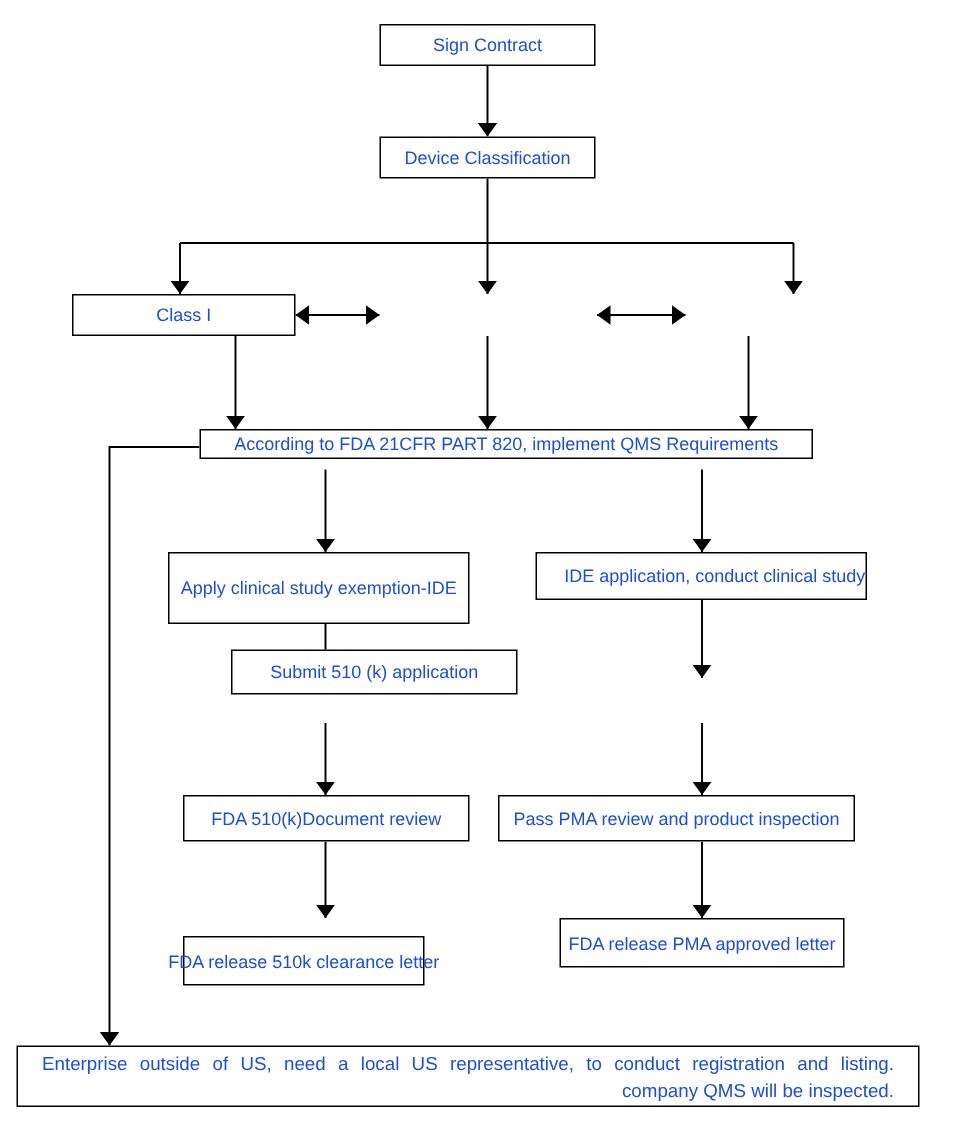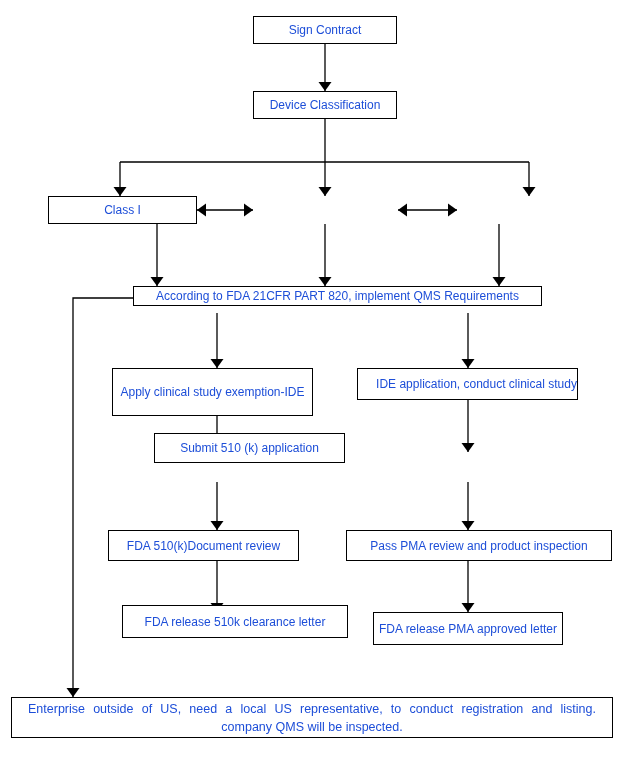--- a/index.html
+++ b/index.html
@@ -30,37 +30,37 @@
   #n-sign      { left: 253px; top: 16px;  width: 144px; height: 28px; }
   #n-devclass  { left: 253px; top: 91px;  width: 144px; height: 28px; }
   #n-class1    { left: 48px;  top: 196px; width: 149px; height: 28px; }
   #n-class2    { left: 253px; top: 196px; width: 145px; height: 28px; }
   #n-class3    { left: 457px; top: 196px; width: 148px; height: 28px; }
   #n-qms       { left: 133px; top: 286px; width: 409px; height: 20px; }
   #n-applyide  { left: 112px; top: 368px; width: 201px; height: 48px; }
   #n-ideapp    { left: 357px; top: 368px; width: 221px; height: 32px; padding-left: 18px; }
   #n-sub510k   { left: 122px; top: 433px; width: 191px; height: 30px; margin-left: 32px; }
   #n-subpma    { left: 373px; top: 452px; width: 194px; height: 30px; }
-  #n-rev510k   { left: 108px; top: 530px; width: 191px; height: 31px; }
-  #n-passpma   { left: 346px; top: 530px; width: 266px; height: 31px; }
-  #n-rel510k   { left: 122px; top: 605px; width: 226px; height: 33px; }
+  #n-rev510k   { left: 122px; top: 530px; width: 191px; height: 31px; }
+  #n-passpma   { left: 332px; top: 530px; width: 238px; height: 31px; }
+  #n-rel510k   { left: 122px; top: 624px; width: 161px; height: 33px; }
   #n-relpma    { left: 373px; top: 612px; width: 190px; height: 33px; }
 
   #n-note {
     left: 11px; top: 697px; width: 602px; height: 41px;
     display: block;
     text-align: left;
     white-space: normal;
     padding: 3px 16px;
     border-width: 1.4px;
     font-size: 12.5px;
     line-height: 17.5px;
   }
   #n-note .l1 { text-align: justify; text-align-last: justify; }
-  #n-note .l2 { text-align: center; }
+  #n-note .l2 { text-align: right; }
 </style>
 </head>
 <body>
 
 <div class="stage">
 
   <svg class="connectors" viewBox="0 0 640 761" xmlns="http://www.w3.org/2000/svg">
     <defs>
       <marker id="ah" markerUnits="userSpaceOnUse" markerWidth="10" markerHeight="14" refX="9" refY="7" orient="auto-start-reverse">
         <path d="M0,0.5 L9,7 L0,13.5 Z" fill="#000000"></path>

